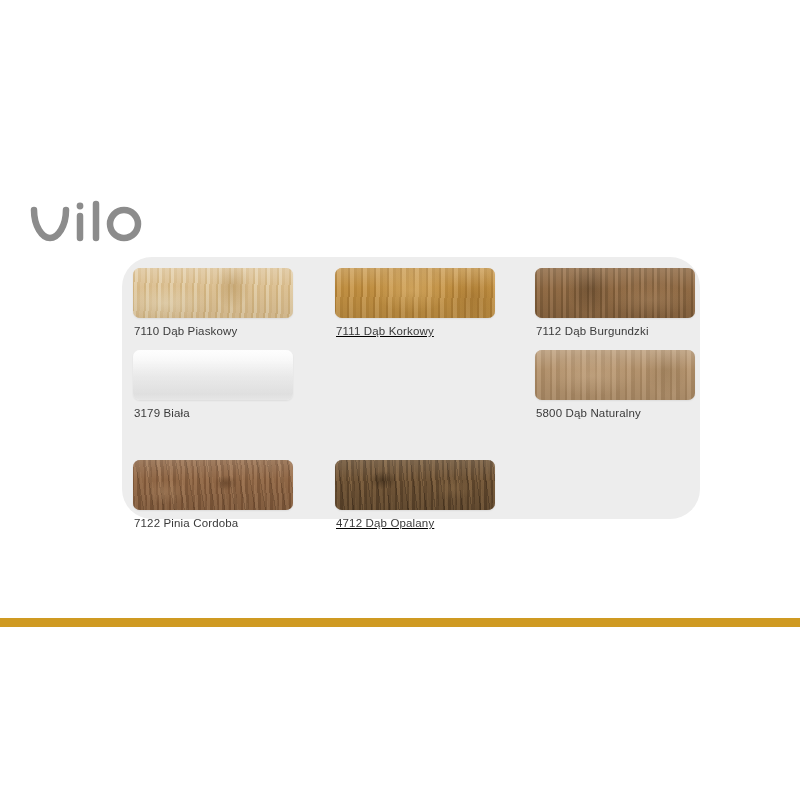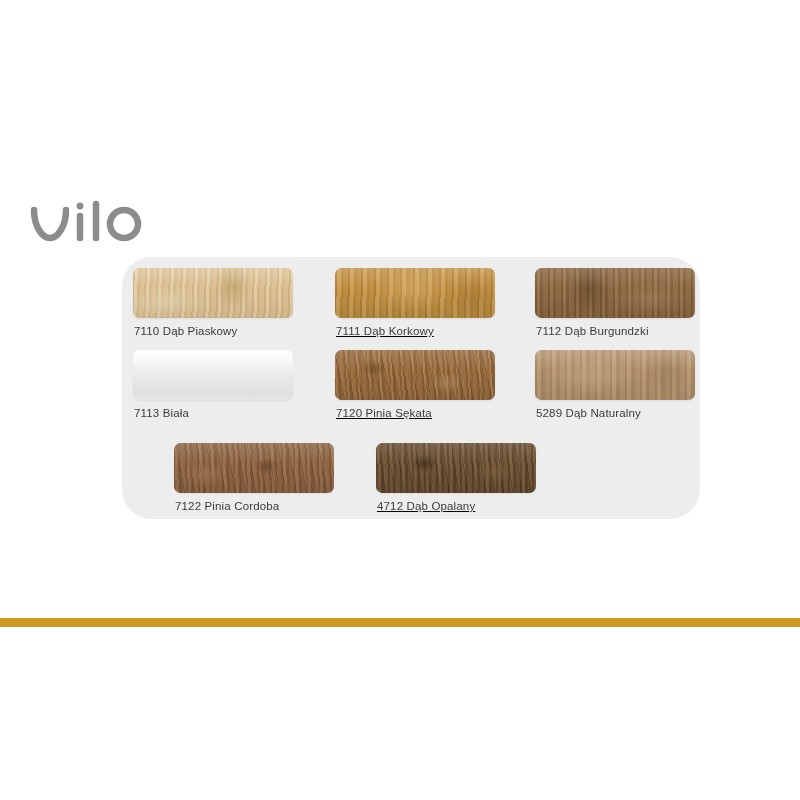--- a/index.html
+++ b/index.html
@@ -53,21 +53,21 @@
 
   .swatch-cell {
     position: absolute;
     width: 160px;
   }
   .swatch-cell.col-0 { left: 11px; }
   .swatch-cell.col-1 { left: 213px; text-decoration: underline; }
   .swatch-cell.col-2 { left: 413px; }
   .swatch-cell.row-0 { top: 11px; }
   .swatch-cell.row-1 { top: 93px; }
-  .swatch-cell.row-2 { top: 186px; margin-left: 41px; }
+  .swatch-cell.row-2 { top: 203px; }
 
   .swatch-chip {
     width: 160px;
     height: 50px;
     border-radius: 7px;
     position: relative;
     overflow: hidden;
     box-shadow: 0 1px 2px rgba(0,0,0,0.07);
   }
   .swatch-chip .grain-a,
@@ -143,40 +143,31 @@
           <div class="sheen" style="background:linear-gradient(180deg, rgba(255,255,255,0.14), rgba(255,255,255,0) 42%, rgba(0,0,0,0.1));"></div>
         </div>
         <div class="swatch-label">7112 Dąb Burgundzki</div>
       </div>
 
       <div class="swatch-cell col-0 row-1">
         <div class="swatch-chip" style="background:#f2f2f2;">
           <div class="grain-a" style="background:linear-gradient(180deg, #fbfbfb 0%, #f6f6f6 22%, #ececec 52%, #e6e6e6 88%, #efefef 100%);"></div>
           <div class="sheen" style="background:linear-gradient(180deg, rgba(255,255,255,0.7) 0%, rgba(255,255,255,0) 30%, rgba(0,0,0,0.035) 100%);"></div>
         </div>
-        <div class="swatch-label">7113 Biała</div>
+        <div class="swatch-label">3179 Biała</div>
       </div>
 
-      <div class="swatch-cell col-1 row-1">
-        <div class="swatch-chip" style="background:#9a6d3f;">
-          <div class="grain-a" style="background:repeating-linear-gradient(86deg, rgba(125,85,45,0.55) 0 2px, rgba(185,140,92,0.45) 2px 4px, rgba(110,74,38,0.4) 4px 7px, rgba(160,116,70,0.25) 7px 11px);"></div>
-          <div class="grain-b" style="background:repeating-linear-gradient(78deg, rgba(70,46,22,0.22) 0 1px, rgba(200,160,115,0.16) 1px 4px, rgba(70,46,22,0) 4px 9px);"></div>
-          <div class="grain-c" style="background:radial-gradient(ellipse 18px 12px at 24% 36%, rgba(90,58,26,0.5), rgba(90,58,26,0) 70%), radial-gradient(ellipse 24px 14px at 70% 66%, rgba(200,163,118,0.4), rgba(200,163,118,0) 74%);"></div>
-          <div class="sheen" style="background:linear-gradient(180deg, rgba(255,255,255,0.14), rgba(255,255,255,0) 40%, rgba(0,0,0,0.1));"></div>
-        </div>
-        <div class="swatch-label">7120 Pinia Sękata</div>
-      </div>
 
       <div class="swatch-cell col-2 row-1">
         <div class="swatch-chip" style="background:#b2916c;">
           <div class="grain-a" style="background:repeating-linear-gradient(90deg, rgba(154,122,85,0.5) 0 2px, rgba(200,170,135,0.4) 2px 6px, rgba(140,110,74,0.26) 6px 10px, rgba(185,155,118,0.2) 10px 15px);"></div>
           <div class="grain-b" style="background:radial-gradient(ellipse 58px 26px at 35% 52%, rgba(210,183,150,0.38), rgba(210,183,150,0) 78%), radial-gradient(ellipse 28px 34px at 82% 40%, rgba(132,104,70,0.32), rgba(132,104,70,0) 74%);"></div>
           <div class="sheen" style="background:linear-gradient(180deg, rgba(255,255,255,0.2), rgba(255,255,255,0) 40%, rgba(0,0,0,0.07));"></div>
         </div>
-        <div class="swatch-label">5289 Dąb Naturalny</div>
+        <div class="swatch-label">5800 Dąb Naturalny</div>
       </div>
 
       <div class="swatch-cell col-0 row-2">
         <div class="swatch-chip" style="background:#8e6544;">
           <div class="grain-a" style="background:repeating-linear-gradient(88deg, rgba(115,76,47,0.55) 0 2px, rgba(168,127,92,0.42) 2px 5px, rgba(100,66,40,0.36) 5px 8px, rgba(150,110,76,0.22) 8px 12px);"></div>
           <div class="grain-b" style="background:repeating-linear-gradient(80deg, rgba(62,40,22,0.2) 0 1px, rgba(190,152,115,0.15) 1px 4px, rgba(62,40,22,0) 4px 10px);"></div>
           <div class="grain-c" style="background:radial-gradient(ellipse 16px 11px at 58% 46%, rgba(74,46,24,0.45), rgba(74,46,24,0) 72%), radial-gradient(ellipse 30px 16px at 20% 64%, rgba(186,149,112,0.35), rgba(186,149,112,0) 76%);"></div>
           <div class="sheen" style="background:linear-gradient(180deg, rgba(255,255,255,0.14), rgba(255,255,255,0) 40%, rgba(0,0,0,0.1));"></div>
         </div>
         <div class="swatch-label">7122 Pinia Cordoba</div>

